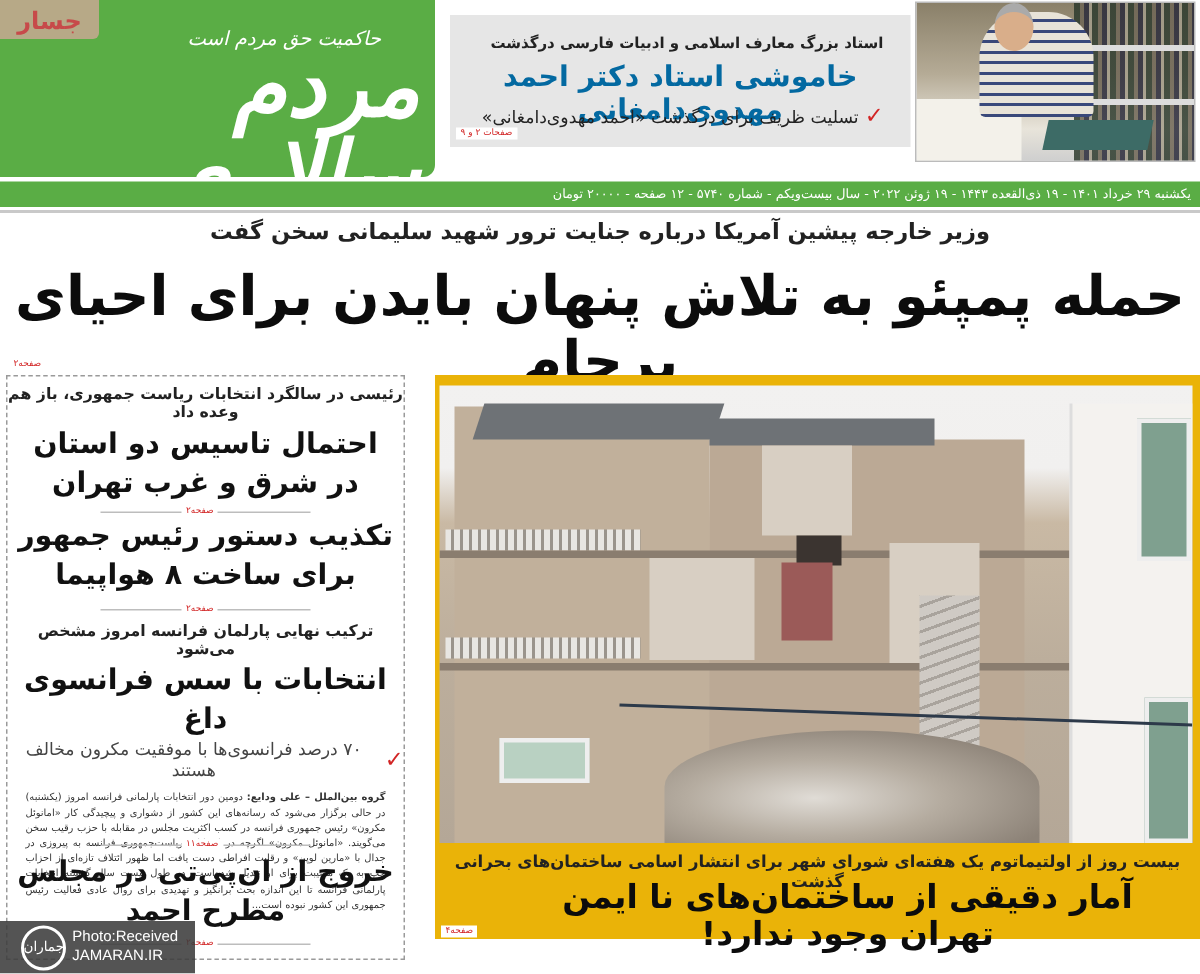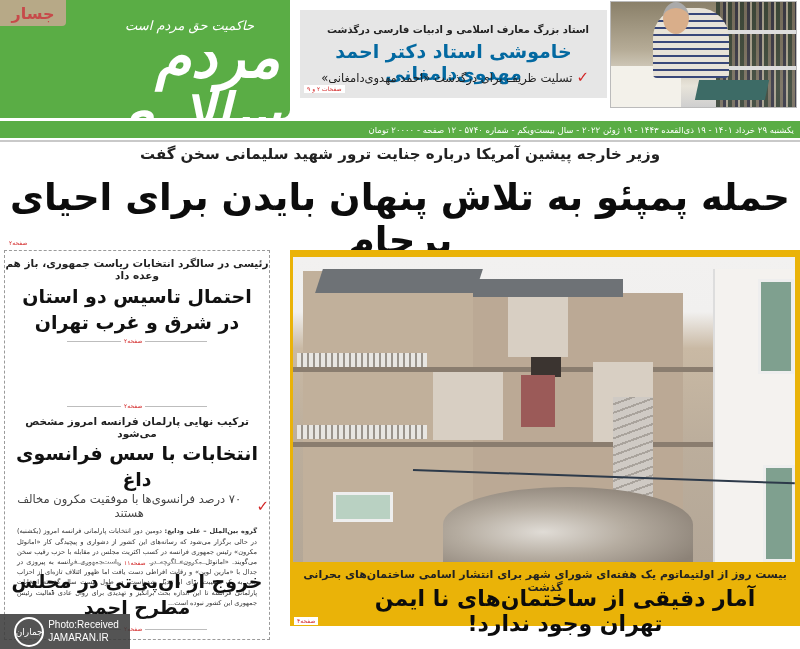--- a/index.html
+++ b/index.html
@@ -187,20 +187,24 @@
 <div class="left-col">
   <div class="lc-item" style="top:6px;">
     <div class="lc-kicker">رئیسی در سالگرد انتخابات ریاست جمهوری، باز هم وعده داد</div>
     <div class="lc-title" style="margin-top:3px;">احتمال تاسیس دو استان</div>
     <div class="lc-title">در شرق و غرب تهران</div>
   </div>
   <div class="sep" style="top:90px;">
     <span class="page-ref">صفحه۲</span>
   </div>
 
+  <div class="lc-item" style="top:94px;">
+    <div class="lc-title">تکذیب دستور رئیس جمهور</div>
+    <div class="lc-title">برای ساخت ۸ هواپیما</div>
+  </div>
   <div class="sep" style="top:155px;">
     <span class="page-ref">صفحه۲</span>
   </div>
 
   <div class="lc-item" style="top:164px;">
     <div class="lc-kicker">ترکیب نهایی پارلمان فرانسه امروز مشخص می‌شود</div>
     <div class="lc-title" style="margin-top:2px;">انتخابات با سس فرانسوی داغ</div>
     <div class="lc-sub">
       <span class="check">✓</span>
       <span>۷۰ درصد فرانسوی‌ها با موفقیت مکرون مخالف هستند</span>

